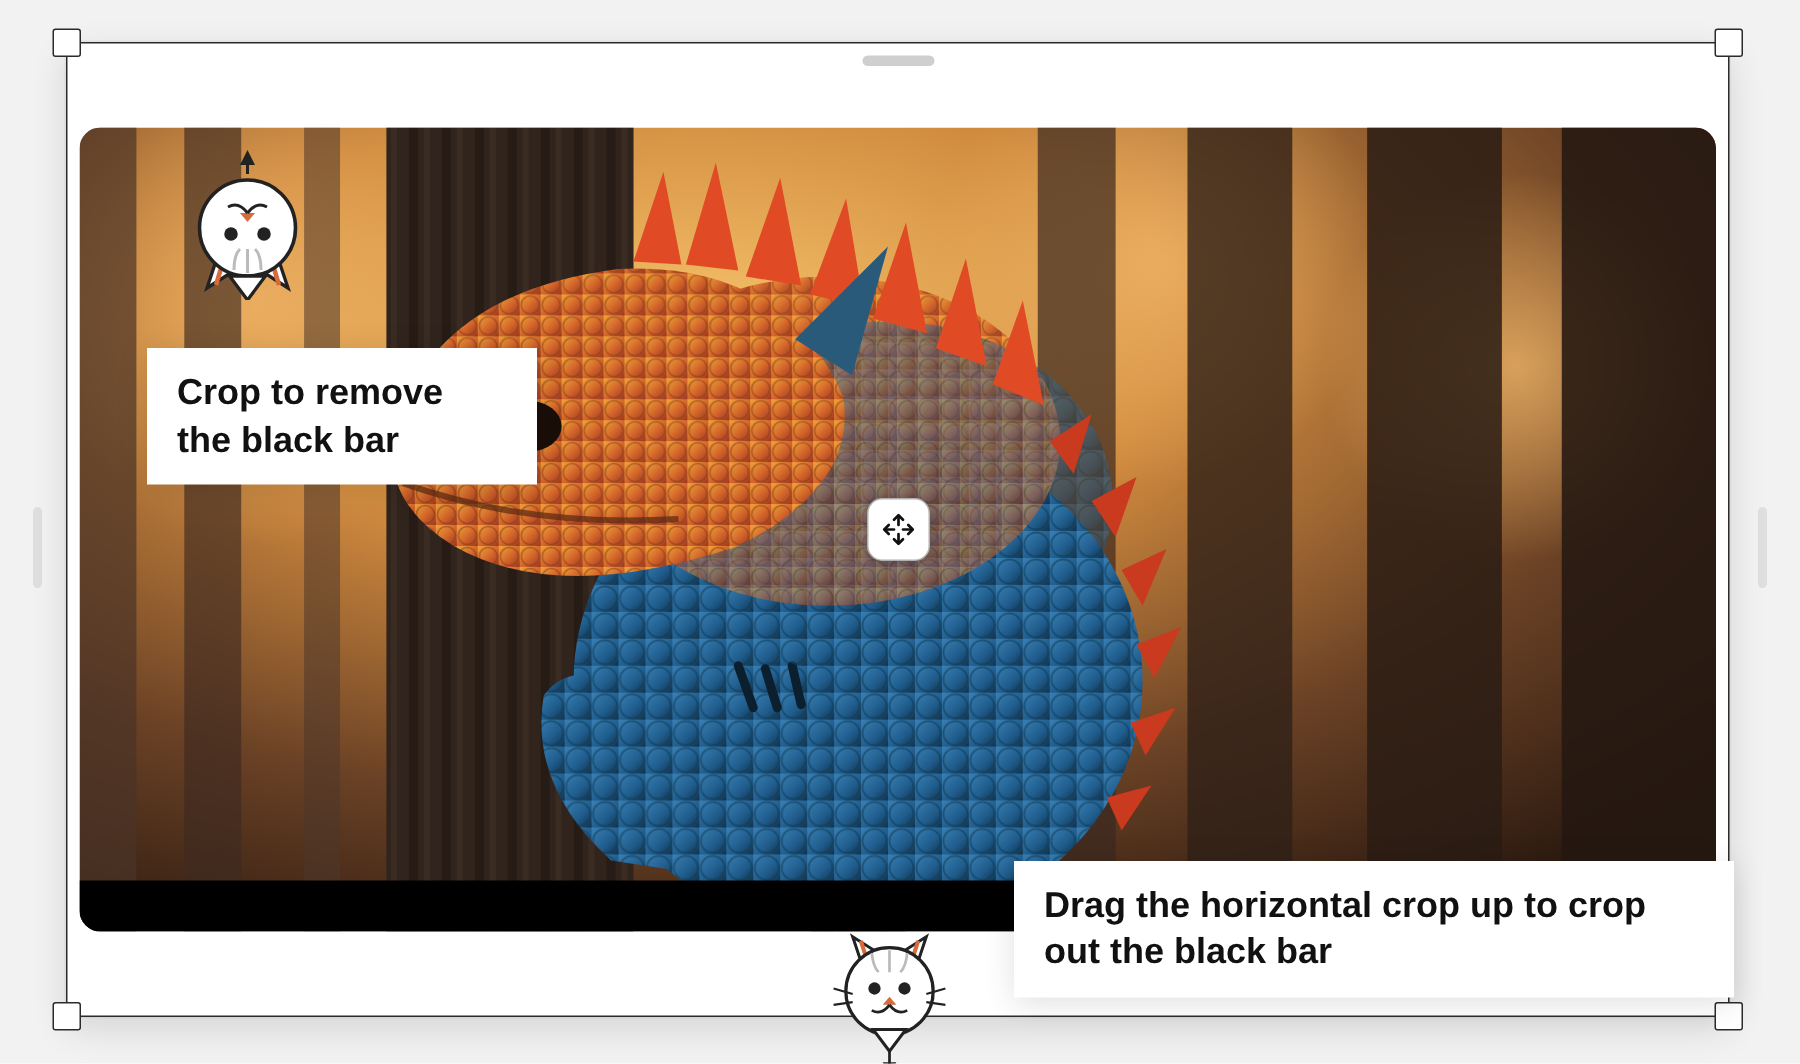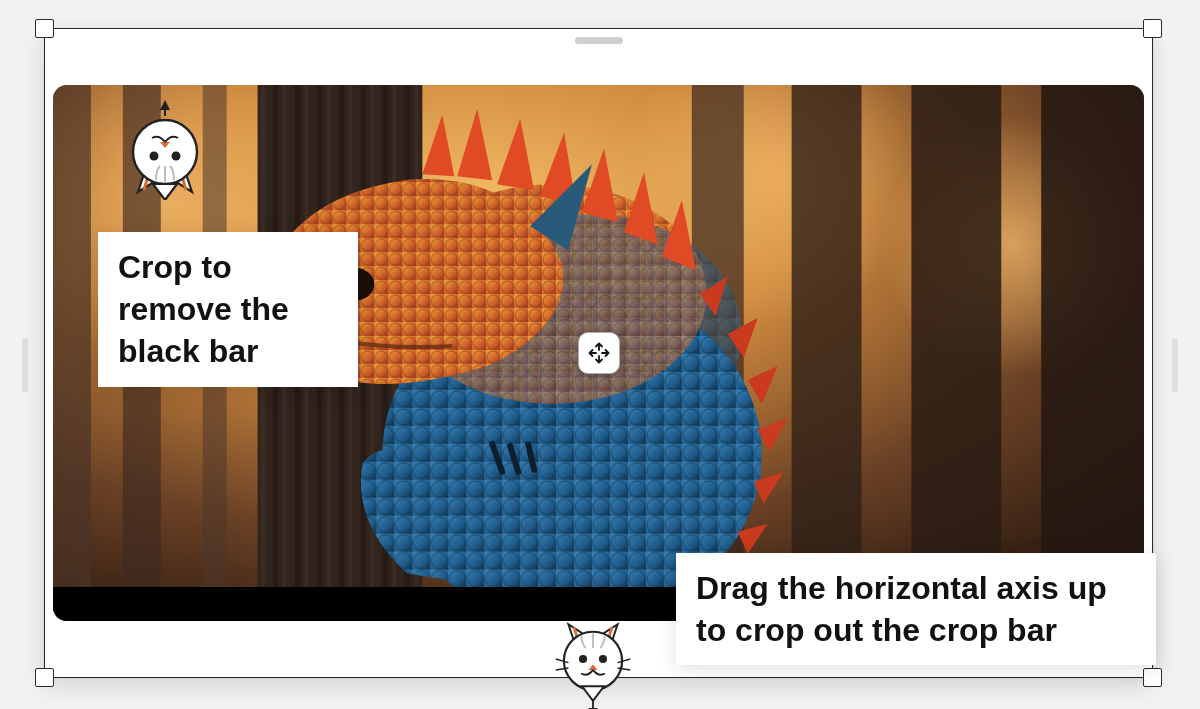--- a/index.html
+++ b/index.html
@@ -82,21 +82,21 @@
       align-items: center;
       justify-content: center;
       box-shadow: 0 2px 6px rgba(0,0,0,0.2);
     }
     .move-handle svg { width: 24px; height: 24px; }
     .callout {
       position: absolute;
       background: #fff;
       padding: 14px 20px;
       font-weight: 700;
-      font-size: 32px;
+      font-size: 24px;
       line-height: 1.32;
       color: #111;
       box-shadow: 0 4px 20px rgba(0,0,0,0.12);
       max-width: 340px;
     }
     .callout.upper { left: 98px; top: 232px; width: 260px; }
     .callout.lower { right: 44px; bottom: 44px; width: 480px; max-width: 480px; }
     .cat-pointer {
       position: absolute;
       width: 90px;
@@ -273,14 +273,14 @@
     <polygon points="45,50 40,56 50,56" fill="#d86b3a"></polygon>
     <path d="M45 56 Q39 64 32 60 M45 56 Q51 64 58 60" stroke="#222" stroke-width="2" fill="none"></path>
     <path d="M18 48 L4 44 M18 54 L4 56 M72 48 L86 44 M72 54 L86 56" stroke="#222" stroke-width="1.6"></path>
     <polygon points="45,90 33,74 57,74" fill="#fff" stroke="#222" stroke-width="2.2"></polygon>
     <path d="M45 90 L45 102" stroke="#222" stroke-width="2" fill="none"></path>
     <polygon points="45,108 40,98 50,98" fill="#222"></polygon>
   </svg>
 </div>
 
 <div class="callout lower">
-  <span>Drag the horizontal axis up to crop out the crop bar</span>
+  <span>Drag the horizontal crop up to crop out the black bar</span>
 </div>
 
 </body></html>

